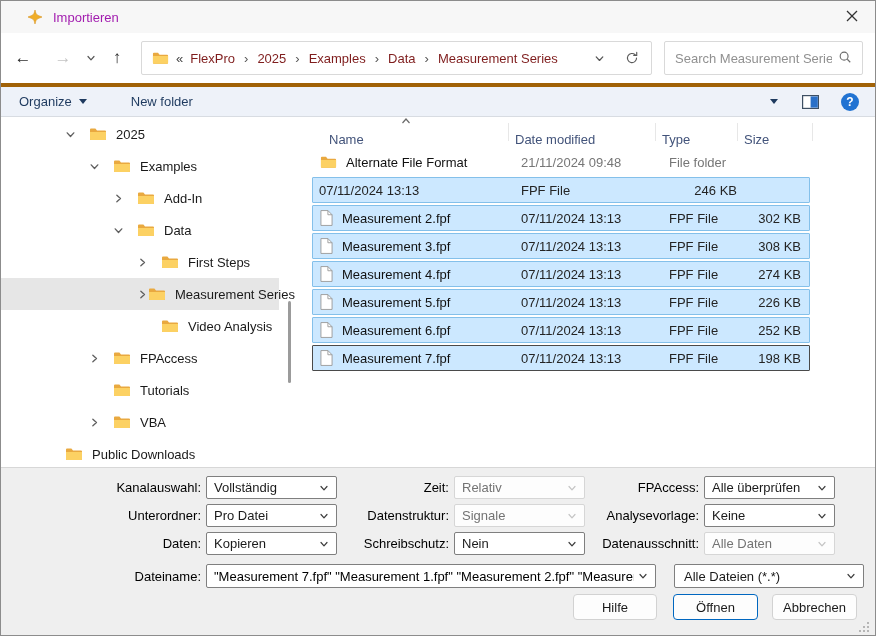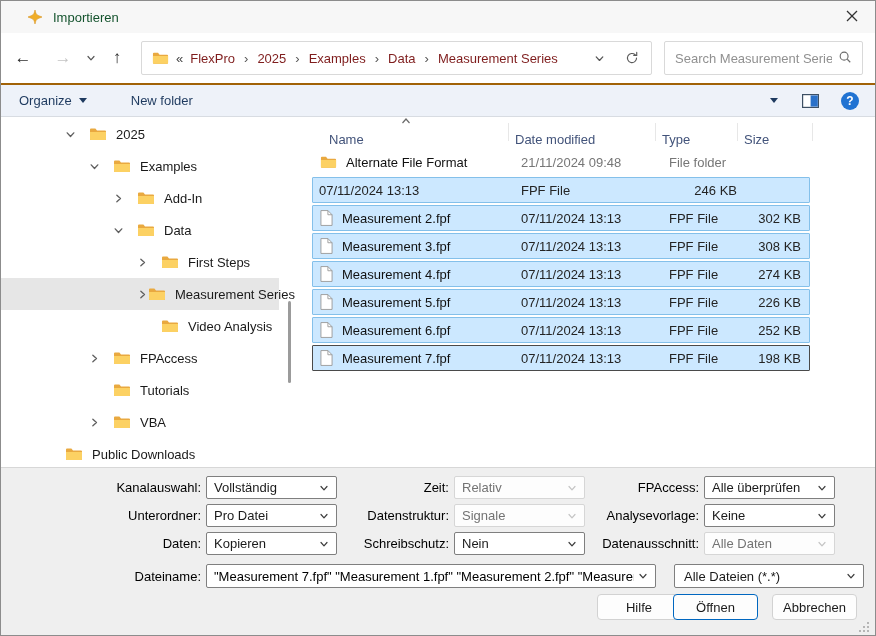--- a/index.html
+++ b/index.html
@@ -10,21 +10,21 @@
     color: #1a1a1a;
     background: #fff;
     position: relative;
     border: 1px solid #8c8c8c;
     overflow: hidden;
   }
   
   .titlebar { position:absolute; left:0; top:0; width:100%; height:32px;
     background:#f7f7f7; display:flex; align-items:center; padding-left:26px; gap:10px; }
   .app-icon svg { width:16px; height:16px; display:block; }
-  .title-text { font-size:13px; color:#14532d; }
+  .title-text { font-size:13px; color:#a21caf; }
   .close-btn { position:absolute; right:0; top:0; width:46px; height:32px; border:none;
     background:transparent; display:flex; align-items:center; justify-content:center; cursor:pointer; }
   .close-btn svg { width:12px; height:12px; stroke:#333; stroke-width:1.2; }
   
   .navbar { position:absolute; left:0; top:32px; width:100%; height:50px; background:#fff; }
   .nav-btn { position:absolute; top:12px; width:28px; height:26px; border:none; background:transparent;
     display:flex; align-items:center; justify-content:center; font-size:17px; color:#2b2b2b; cursor:pointer; }
   .nav-back { left:8px; }
   .nav-fwd  { left:48px; color:#c3c3c3; }
   .nav-chev { left:80px; width:20px; }
@@ -42,21 +42,21 @@
   .addr-right svg { display:block; }
   .addr-chev svg { width:11px; height:11px; }
   .refresh-btn svg { width:14px; height:14px; }
   .searchbox { position:absolute; left:663px; top:8px; width:199px; height:34px;
     border:1px solid #d9d9d9; border-radius:2px; display:flex; align-items:center; padding:0 10px; gap:6px; }
   .searchbox input { flex:1; border:none; outline:none; font:inherit; color:#333; min-width:0; }
   .searchbox input::placeholder { color:#909090; }
   .searchbox svg { width:14px; height:14px; flex:0 0 auto; }
   
   .cmdbar { position:absolute; left:0; top:82px; width:100%; height:34px; background:#eef2f9;
-    border-top:2px solid #a16207; border-bottom:1px solid #d8dce2;
+    border-top:4px solid #a16207; border-bottom:1px solid #d8dce2;
     display:flex; align-items:center; color:#1e3a5f; }
   .cmd-item { display:flex; align-items:center; gap:7px; cursor:pointer; }
   .cmd-organize { margin-left:18px; }
   .cmd-newfolder { margin-left:44px; }
   .tri-down svg { width:8px; height:5px; display:block; }
   .cmd-right { margin-left:auto; display:flex; align-items:center; margin-right:16px; gap:14px; }
   .view-group { display:flex; align-items:center; gap:7px; cursor:pointer; }
   .view-group svg { display:block; }
   .pane-btn { margin-left:10px; cursor:pointer; }
   .pane-btn svg { width:17px; height:14px; display:block; }
@@ -114,21 +114,21 @@
   .combo-chev svg { width:10px; height:10px; }
   .combo.disabled { border-color:#d6d6d6; background:#fdfdfd; color:#737373; }
   .combo.disabled .combo-chev { color:#c4c4c4; }
   .filename-row { position:absolute; left:0; top:96px; display:flex; align-items:center; gap:5px; height:24px; }
   .filename-row .opt-label { width:200px; }
   .combo.file-name { width:450px; height:24px; }
   .combo.file-name input { flex:1; border:none; outline:none; font:inherit; min-width:0; background:transparent; }
   .combo.file-type { width:190px; height:24px; margin-left:13px;padding-left:9px; }
   .dlg-btn { position:absolute; top:126px; height:26px; border:1px solid #d2d2d2; border-radius:4px;
     background:#fdfdfd; font:inherit; color:#1a1a1a; cursor:pointer; }
-  .btn-help { left:596px; width:84px; }
+  .btn-help { left:572px; width:84px; }
   .btn-open { left:672px; width:85px; border:1.5px solid #0067c0; }
   .btn-cancel { left:771px; width:85px; }
   .resize-grip { position:absolute; right:5px; bottom:4px; }
   .resize-grip svg { width:11px; height:11px; display:block; }
 </style>
 </head>
 <body>
 
 <div class="window-root">
 

